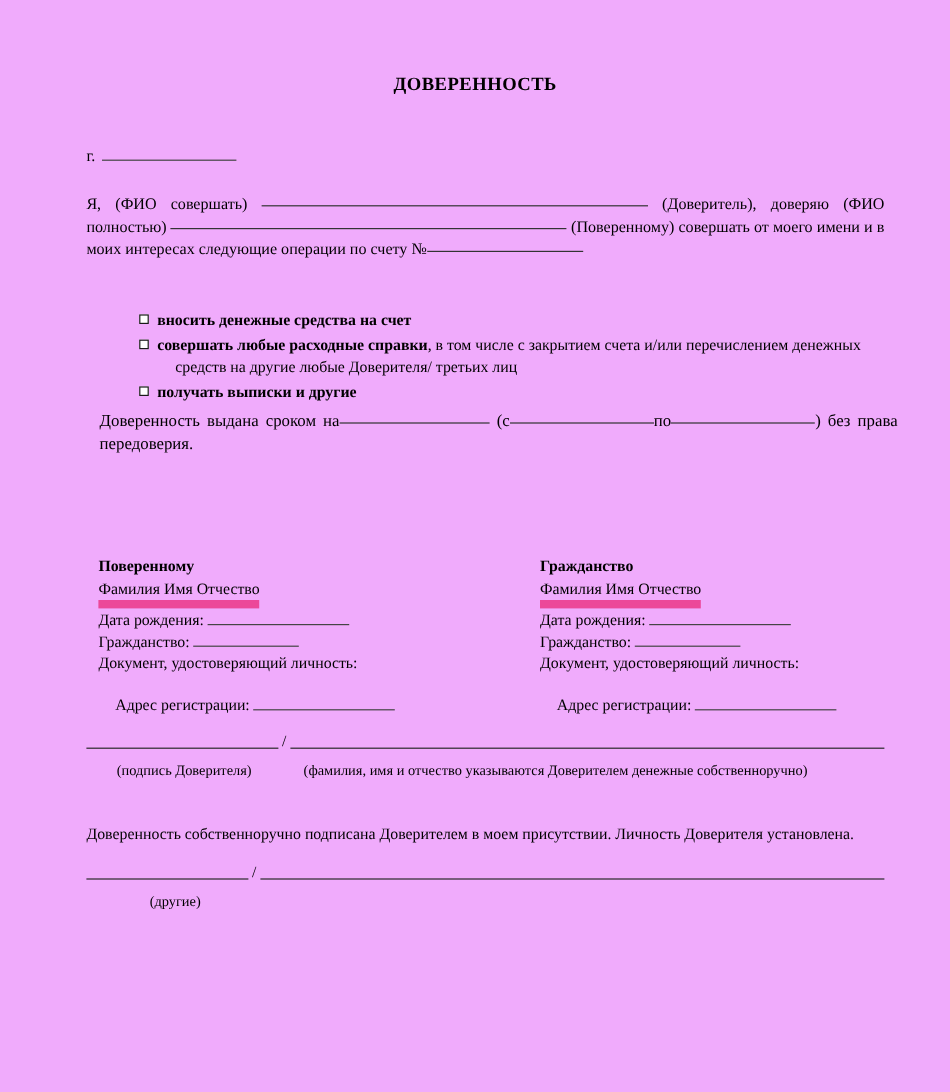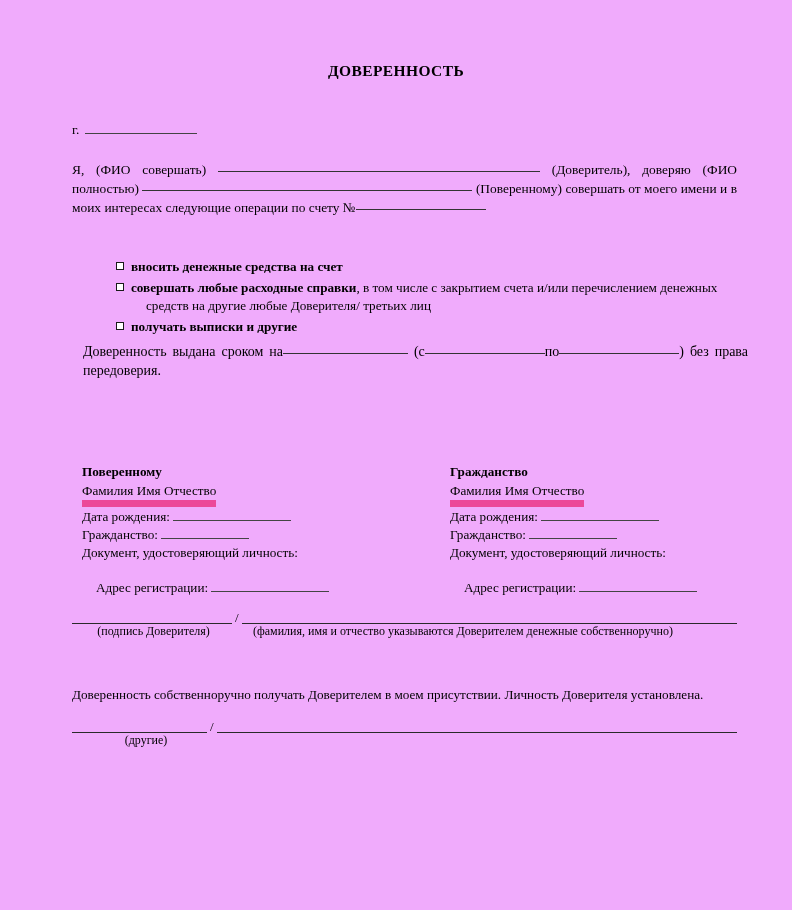--- a/index.html
+++ b/index.html
@@ -155,21 +155,21 @@
   .rule {
     border-bottom: 1px solid #2a2a2a;
     height: 13px;
   }
   .sig1-left { width: 160px; }
   .slash { padding: 0 3px; font-size: 13px; line-height: 13px; }
   .sig1-right { flex: 1; }
   .sig-caption-row {
     display: flex;
     font-size: 12px;
-    margin-top: 0;
+    margin-top: 11px;
   }
   .cap-left { width: 163px; text-align: center; }
   .cap-right { padding-left: 18px; }
 
   .witness-para {
     position: absolute;
     top: 686px;
     left: 72px;
     width: 670px;
     font-size: 13.2px;
@@ -276,21 +276,21 @@
       <span class="rule sig1-left"></span>
       <span class="slash">/</span>
       <span class="rule sig1-right"></span>
     </div>
     <div class="sig-caption-row">
       <span class="cap-left">(подпись Доверителя)</span>
       <span class="cap-right">(фамилия, имя и отчество указываются  Доверителем денежные собственноручно)</span>
     </div>
   </div>
 
-  <div class="witness-para">Доверенность собственноручно получать Доверителем в моем присутствии. Личность Доверителя установлена.</div>
+  <div class="witness-para">Доверенность собственноручно подписана Доверителем в моем присутствии. Личность Доверителя установлена.</div>
 
   <div class="sig-block-2">
     <div class="sig-rule-row">
       <span class="rule sig2-left"></span>
       <span class="slash">/</span>
       <span class="rule sig2-right"></span>
     </div>
     <div class="sig-caption-row">
       <span class="cap2-left">(другие)</span>
     </div>

